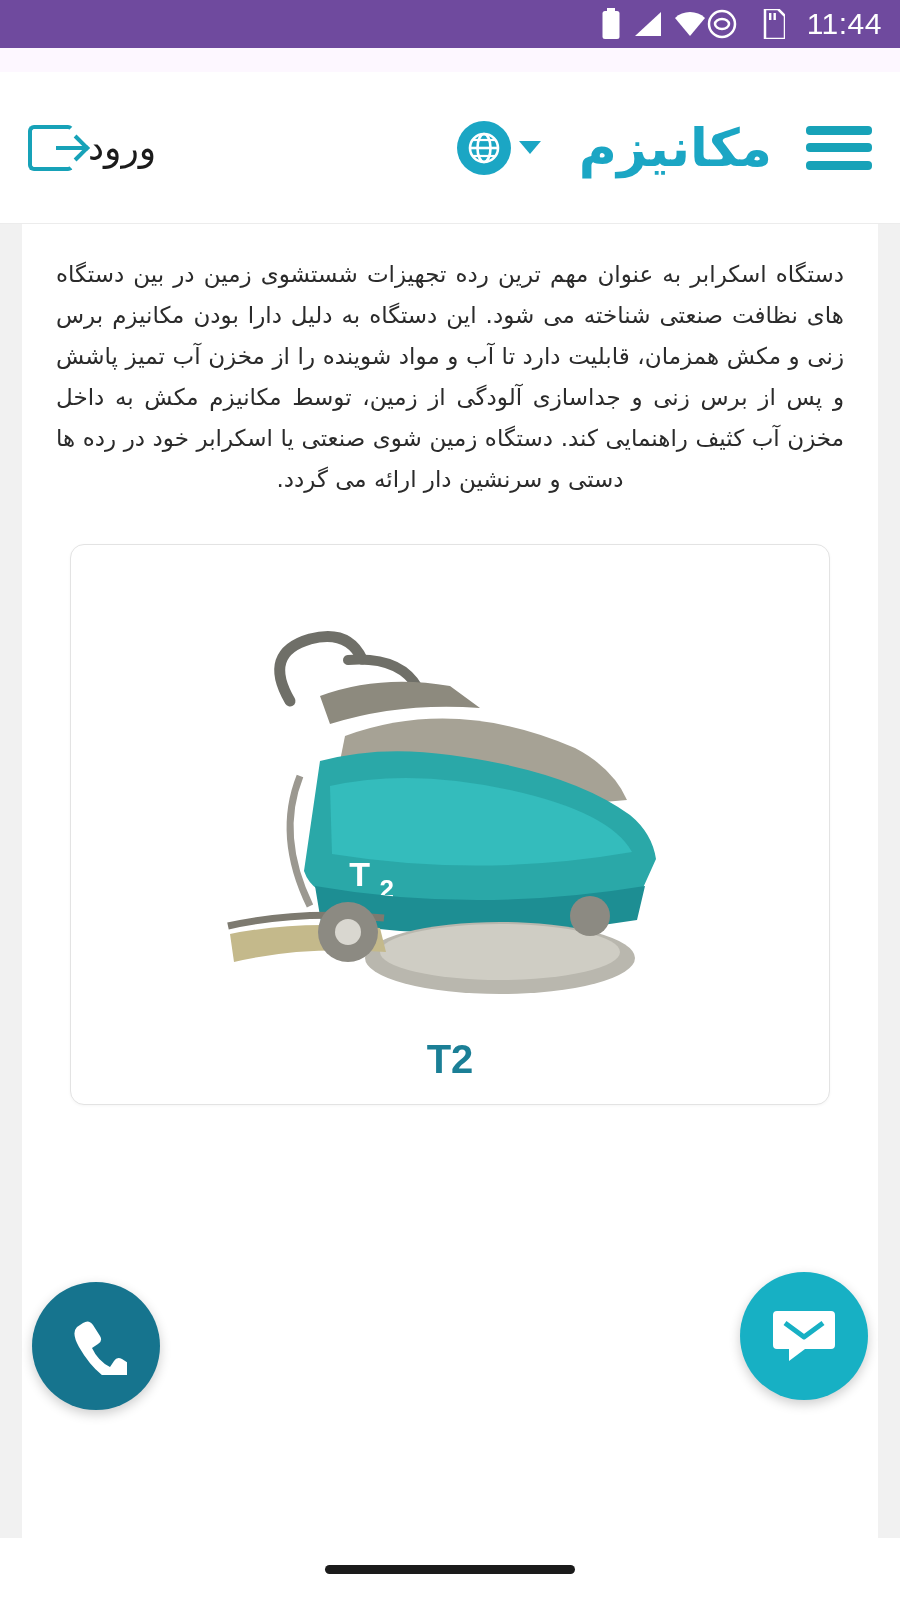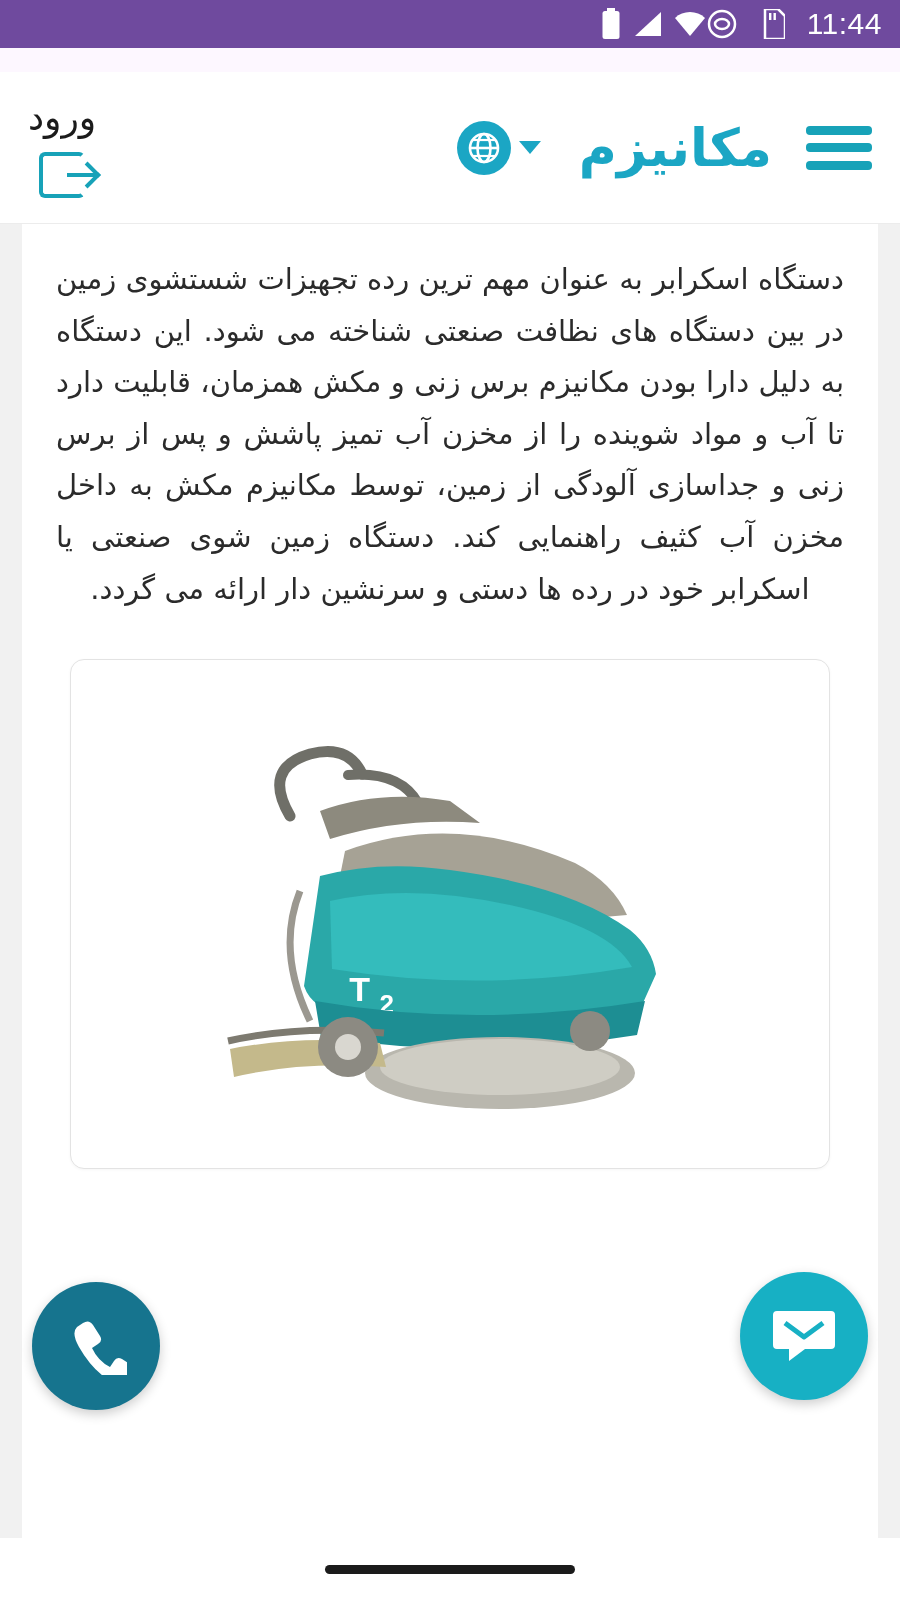--- a/index.html
+++ b/index.html
@@ -84,21 +84,21 @@
     display: flex; align-items: center; justify-content: center;
   }
   .chev {
     width: 0; height: 0;
     border-left: 11px solid transparent;
     border-right: 11px solid transparent;
     border-top: 13px solid #1ba6c4;
   }
   .login {
     margin-right: auto;
-    display: flex; flex-direction: column; align-items: center; gap: 14px;
+    display: flex; flex-direction: row; align-items: center; gap: 14px;
     cursor: pointer;
   }
   .login-label {
     font-size: 36px; color: #1b1b1b; font-weight: 400;
   }
   .login-icon {
     width: 46px; height: 46px;
     border: 4px solid #17a2b8;
     border-radius: 6px;
     position: relative;
@@ -126,21 +126,21 @@
     padding: 0 22px;
     overflow: hidden;
     position: relative;
   }
   .content-card {
     background: #ffffff;
     height: 100%;
     padding: 30px 34px 0 34px;
   }
   .article {
-    font-size: 29px;
+    font-size: 23px;
     line-height: 1.78;
     color: #2b2b2b;
     text-align: justify;
     text-align-last: center;
     font-family: "DejaVu Sans", sans-serif;
   }
 
   
   .product-card {
     margin: 44px auto 0 auto;
@@ -287,20 +287,21 @@
             <path d="M60 348 q70 -14 150 -6 l6 24 q-84 -6 -152 10 z" fill="#c4b98b"></path>
             <path d="M58 340 q72 -16 156 -8" fill="none" stroke="#7d7a70" stroke-width="7"></path>
 
             <circle cx="178" cy="346" r="30" fill="#8c8a82"></circle>
             <circle cx="178" cy="346" r="13" fill="#d9d7d0"></circle>
             <circle cx="420" cy="330" r="20" fill="#8c8a82"></circle>
 
             <path d="M130 190 q-24 60 10 130" fill="none" stroke="#9b9890" stroke-width="7"></path>
           </svg>
         </div>
+        <div class="product-title">T2</div>
       </div>
 
     </div>
 
     <div class="fab fab-call">
       <span>
         <svg width="62" height="62" viewBox="0 0 62 62">
           <path d="M18 10 q6 -4 10 2 l7 11 q3 5 -2 8 l-6 4 q6 13 18 19 l4 -6 q3 -5 8 -2 l11 7 q6 4 2 10 l-5 6 q-5 5 -13 2 Q30 62 14 34 Q6 20 12 14 Z" fill="#ffffff"></path>
         </svg>
       </span>

